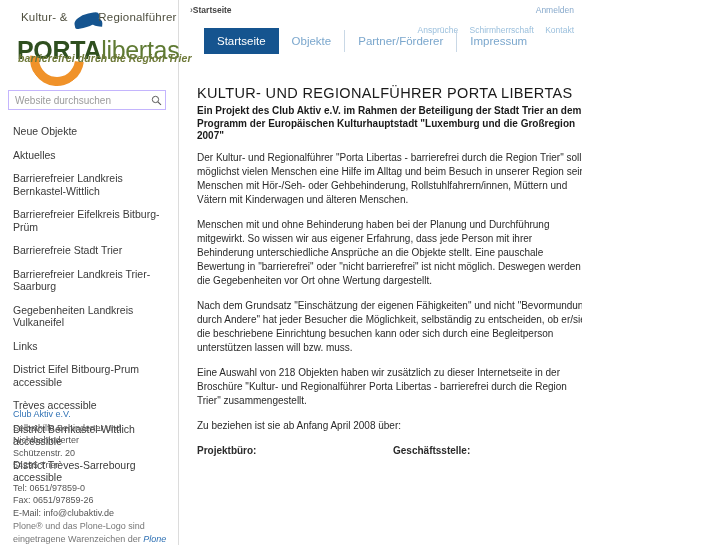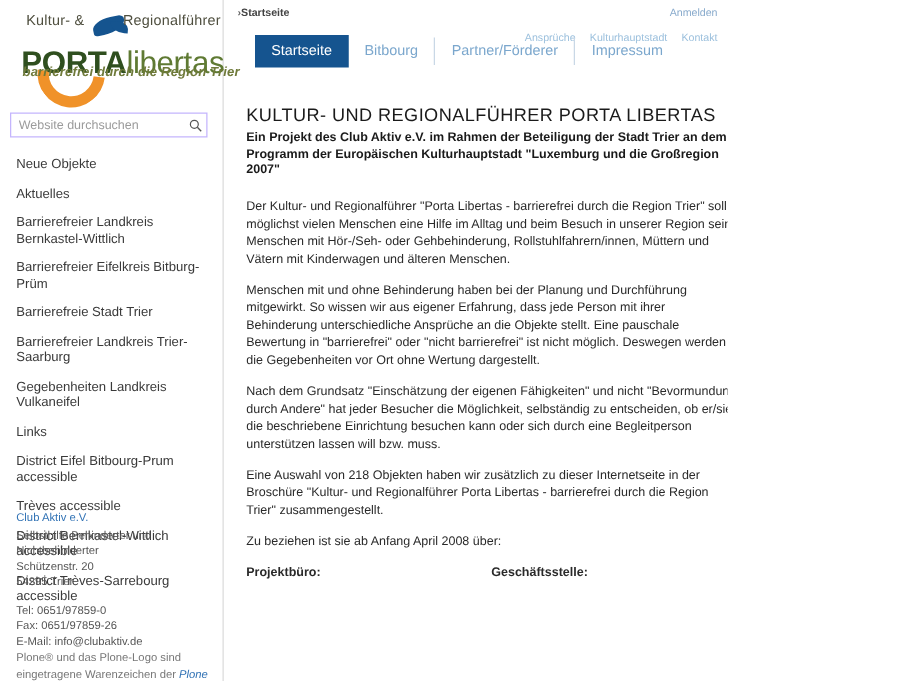--- a/index.html
+++ b/index.html
@@ -205,21 +205,21 @@
   }
   h1#page-title {
     margin: 0 0 3px 0;
     font-size: 14.5px;
     font-weight: normal;
     color: #1a1a1a;
     letter-spacing: .35px;
     line-height: 17px;
   }
   #page-desc {
-    margin: 0 0 16px 0;
+    margin: 0 0 8px 0;
     font-size: 10px;
     font-weight: bold;
     color: #1a1a1a;
     line-height: 12.5px;
   }
   .body-p {
     margin: 0 0 11px 0;
     font-size: 10px;
     line-height: 14px;
     color: #2a2a2a;
@@ -369,27 +369,27 @@
   <div id="breadcrumb">
     <span class="sep">›</span><a>Startseite</a>
   </div>
 
   <div id="personal-bar">
     <a>Anmelden</a>
   </div>
 
   <div id="section-links">
     <a>Ansprüche</a>
-    <a>Kulturhauptstadt</a>
+    <a>Schirmherrschaft</a>
     <a>Kontakt</a>
   </div>
 
   <nav id="main-tabs">
     <a class="tab active">Startseite</a>
-    <a class="tab">Bitbourg</a>
+    <a class="tab">Objekte</a>
     <div class="tab-div"></div>
     <a class="tab">Partner/Förderer</a>
     <div class="tab-div"></div>
     <a class="tab">Impressum</a>
   </nav>
 
   <div id="content">
     <h1 id="page-title">KULTUR- UND REGIONALFÜHRER PORTA LIBERTAS</h1>
     <p id="page-desc">Ein Projekt des Club Aktiv e.V. im Rahmen der Beteiligung der Stadt Trier an dem Programm der Europäischen Kulturhauptstadt "Luxemburg und die Großregion 2007"</p>
 

